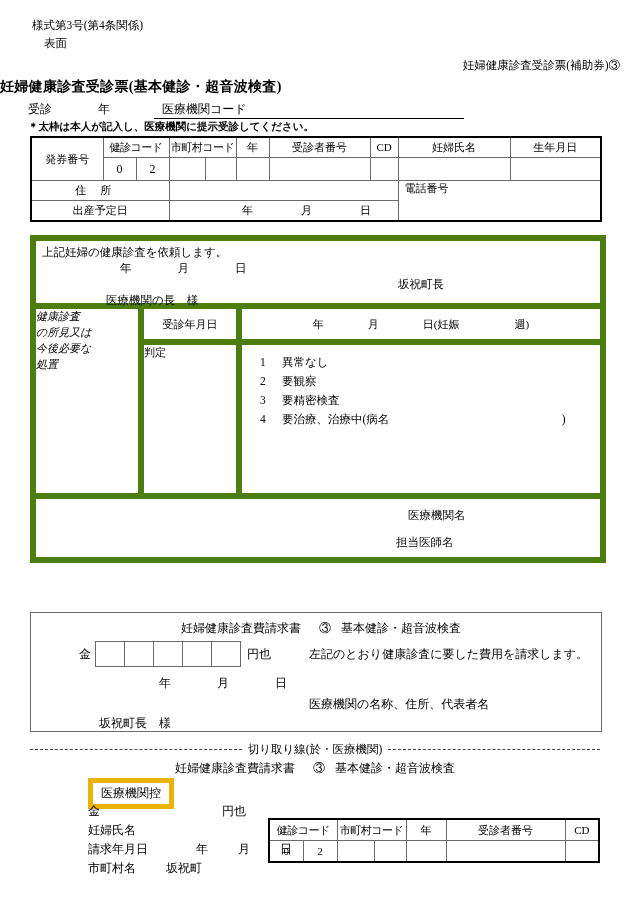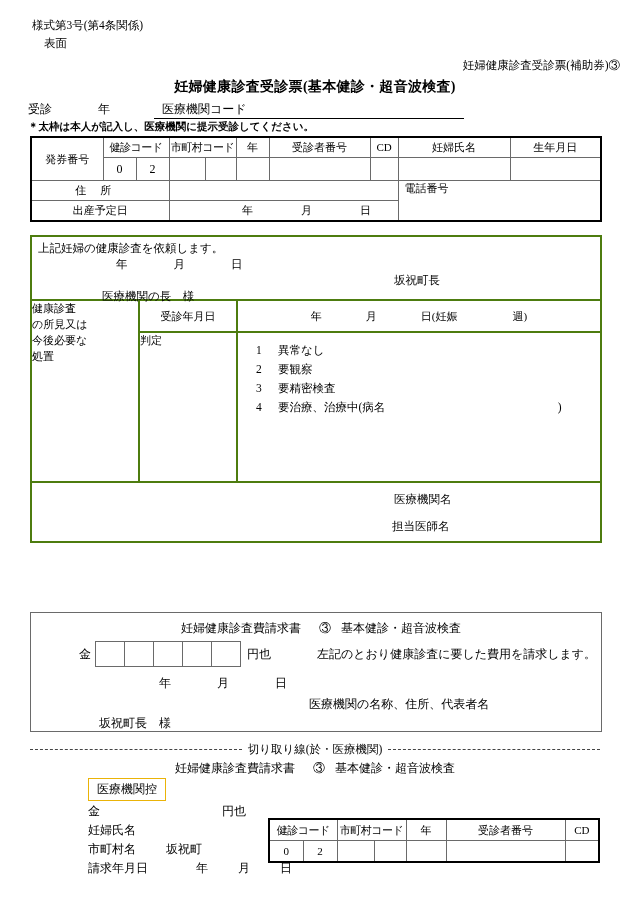--- a/index.html
+++ b/index.html
@@ -37,21 +37,20 @@
   #voucher-label {
     right: 10px;
     top: 58px;
     font-size: 11.5px;
   }
 
   #main-title {
     top: 78px;
     left: 0;
     width: 630px;
-    text-align: center;
     font-size: 14px;
     font-weight: bold;
     letter-spacing: .3px;
   }
 
   #visit-line {
     top: 101px;
     left: 28px;
     width: 560px;
     font-size: 12px;
@@ -103,59 +102,60 @@
   #t1 .tall { height: 22px; }
   .addr-cell { letter-spacing: 14px; padding-left: 14px; }
 
   
   #t2 {
     top: 235px;
     left: 30px;
     width: 570px;
   }
   #t2 td {
-    border: 2px solid #4d7c0f;
+    border: 6px solid #4d7c0f;
     text-align: left;
     vertical-align: top;
     padding: 0;
   }
   .req-block { position: relative; height: 62px; }
   .req-line1 { position: absolute; left: 6px;   top: 4px;  font-size: 11.5px; }
   .req-date  { position: absolute; left: 84px;  top: 20px; font-size: 11.5px; }
   .req-date .sp { display: inline-block; width: 46px; }
   .req-mayor { position: absolute; left: 362px; top: 36px; font-size: 11.5px; }
   .req-to    { position: absolute; left: 70px;  top: 52px; font-size: 11.5px; }
 
   .cell-pad { padding: 5px 6px; }
   .findings-label {
     text-align: center;
     vertical-align: top;
     font-size: 11px;
     line-height: 1.45;
     padding-top: 22px;
+    font-style: italic;
   }
   .judge-label {
     text-align: center;
     vertical-align: top;
     font-size: 11px;
     padding-top: 28px;
   }
   ol.judge-list {
     list-style: none;
     margin: 0;
     padding: 8px 0 0 18px;
     font-size: 11.5px;
     line-height: 1.65;
     font-family: Liberation Serif, serif;
   }
   ol.judge-list li { white-space: pre; }
   ol.judge-list .num { display: inline-block; width: 22px; }
 
   .sig-block { position: relative; height: 58px; }
-  .sig-inst { position: absolute; left: 362px; top: 9px;  font-size: 11.5px; }
+  .sig-inst { position: absolute; left: 372px; top: 9px;  font-size: 11.5px; }
   .sig-doc  { position: absolute; left: 360px; top: 36px; font-size: 11.5px; }
 
   
   #fine-print {
     top: 560px;
     left: 30px;
     width: 572px;
     font-size: 8.6px;
     font-weight: bold;
     line-height: 1.55;
@@ -179,21 +179,21 @@
     display: inline-table;
     border-collapse: collapse;
     vertical-align: middle;
   }
   table.money-boxes td {
     border: 1px solid #6a6a6a;
     width: 26px;
     height: 22px;
   }
   .money-row .yen-suffix { font-size: 12px; vertical-align: middle; margin-left: 6px; }
-  #t3 .inv-claim { position: absolute; left: 278px; top: 33px; font-size: 12px; margin-left: 8px; }
+  #t3 .inv-claim { position: absolute; left: 278px; top: 33px; font-size: 12px; }
   #t3 .inv-date  { position: absolute; left: 128px; top: 62px; font-size: 12px; }
   #t3 .inv-date .sp { display: inline-block; width: 46px; }
   #t3 .inv-org   { position: absolute; left: 278px; top: 83px; font-size: 12px; }
   #t3 .inv-mayor { position: absolute; left: 68px;  top: 102px; font-size: 12px; }
 
   
   #tear-row {
     top: 742px;
     left: 30px;
     width: 570px;
@@ -220,21 +220,21 @@
     left: 0;
     width: 630px;
     text-align: center;
     font-size: 12px;
   }
   #stub-title .cir { margin: 0 10px 0 18px; }
 
   #stub-box {
     top: 778px;
     left: 88px;
-    border: 1px solid #eab308;
+    border: 5px solid #eab308;
     padding: 2px 8px 3px;
     font-size: 12px;
   }
 
   #stub-fields {
     top: 802px;
     left: 88px;
     font-size: 12px;
     line-height: 1.58;
   }
@@ -391,22 +391,22 @@
     <div class="tear-text">切り取り線(於・医療機関)</div>
   </div>
 
   <div class="abs" id="stub-title"><span>妊婦健康診査費請求書</span><span class="cir">③</span><span>基本健診・超音波検査</span></div>
 
   <div class="abs" id="stub-box">医療機関控</div>
 
   <div class="abs" id="stub-fields">
     <div class="row"><span class="k">金</span><span style="display:inline-block;width:56px"></span><span>円也</span></div>
     <div class="row"><span class="k">妊婦氏名</span></div>
+    <div class="row"><span class="k">請求年月日</span><span class="dsp"></span><span>年</span><span class="dsp"></span><span>月</span><span class="dsp"></span><span>日</span></div>
     <div class="row"><span class="k">市町村名</span><span>坂祝町</span></div>
-    <div class="row"><span class="k">請求年月日</span><span class="dsp"></span><span>年</span><span class="dsp"></span><span>月</span><span class="dsp"></span><span>日</span></div>
   </div>
 
   <table class="abs grid outer-bold" id="t4">
     <colgroup>
       <col style="width:34px">
         <col style="width:34px">
       <col style="width:37px">
         <col style="width:32px">
       <col style="width:40px">
         <col style="width:119px">

